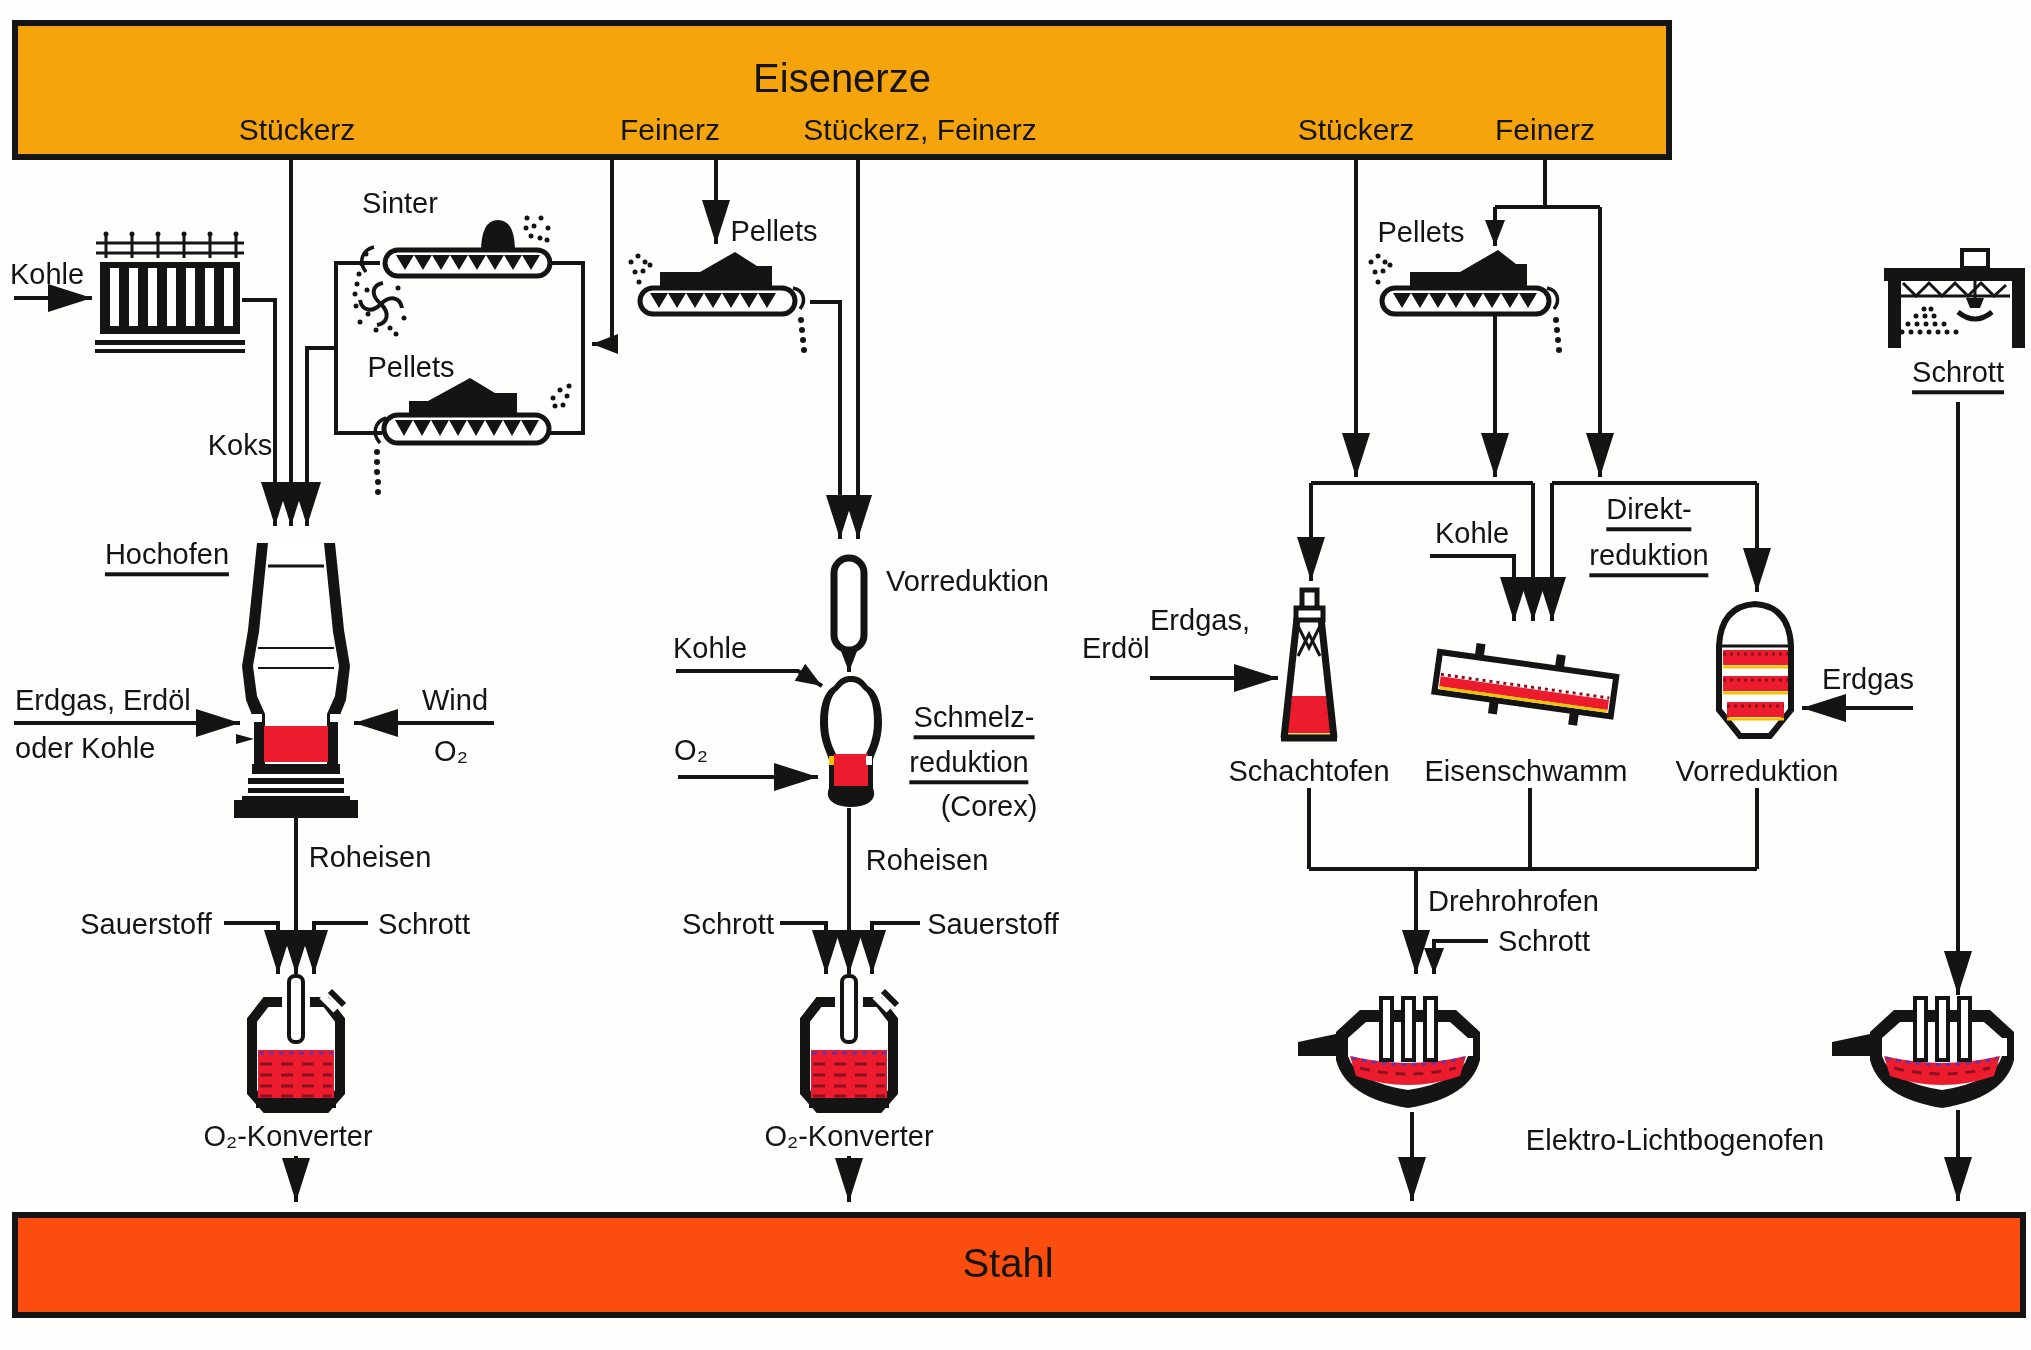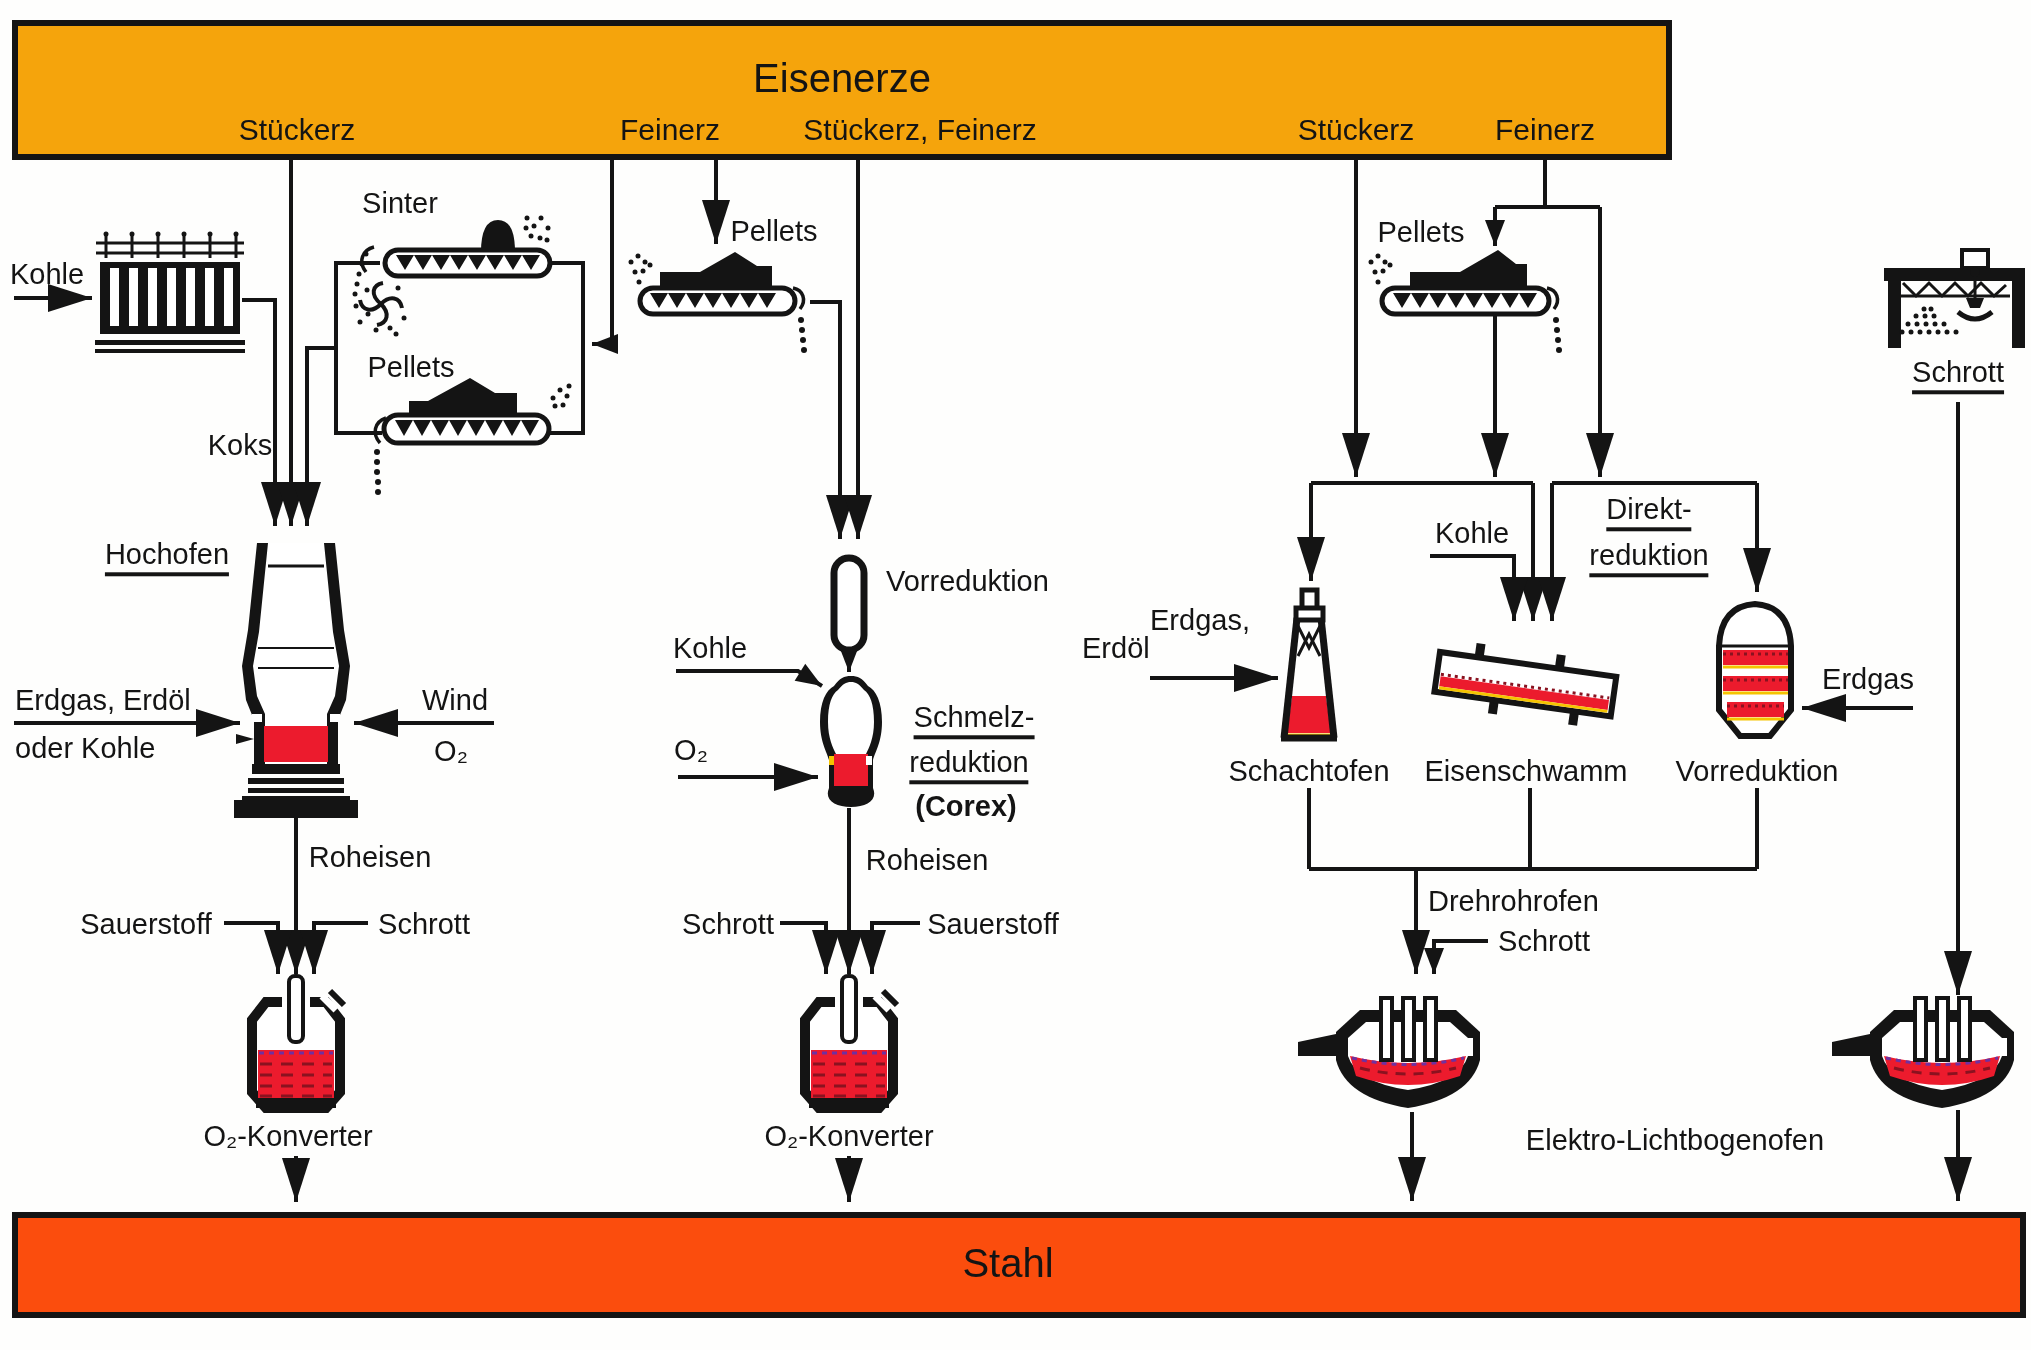--- a/index.html
+++ b/index.html
@@ -5,21 +5,21 @@
   html,body{margin:0;padding:0;background:#fff;}
   #stage{position:relative;width:2031px;height:1350px;background:#fefefd;overflow:hidden;
          font-family:"Liberation Sans","DejaVu Sans",sans-serif;color:#141414;}
   #art{position:absolute;left:0;top:0;}
   .banner{position:absolute;box-sizing:border-box;border:6px solid #141414;}
   .banner.top{left:12px;top:20px;width:1660px;height:140px;background:#F5A40C;}
   .banner.bottom{left:12px;top:1212px;width:2014px;height:106px;background:#FB4D0D;}
   .lbl{position:absolute;transform:translate(-50%,-50%);font-size:29px;line-height:1.05;
        white-space:nowrap;color:#141414;}
   .la{transform:translateY(-50%);} 
-  .b{font-weight:700;}
+  .b{font-weight:400;margin-left:23px;}
   .t40{font-size:40px;font-weight:400;}
   .t30{font-size:30px;font-weight:400;}
   .ul{border-bottom:4px solid #141414;padding-bottom:3px;}
 </style>
 </head>
 <body>
 
 <div id="stage">
 
   <svg id="art" width="2031" height="1350" viewBox="0 0 2031 1350">

